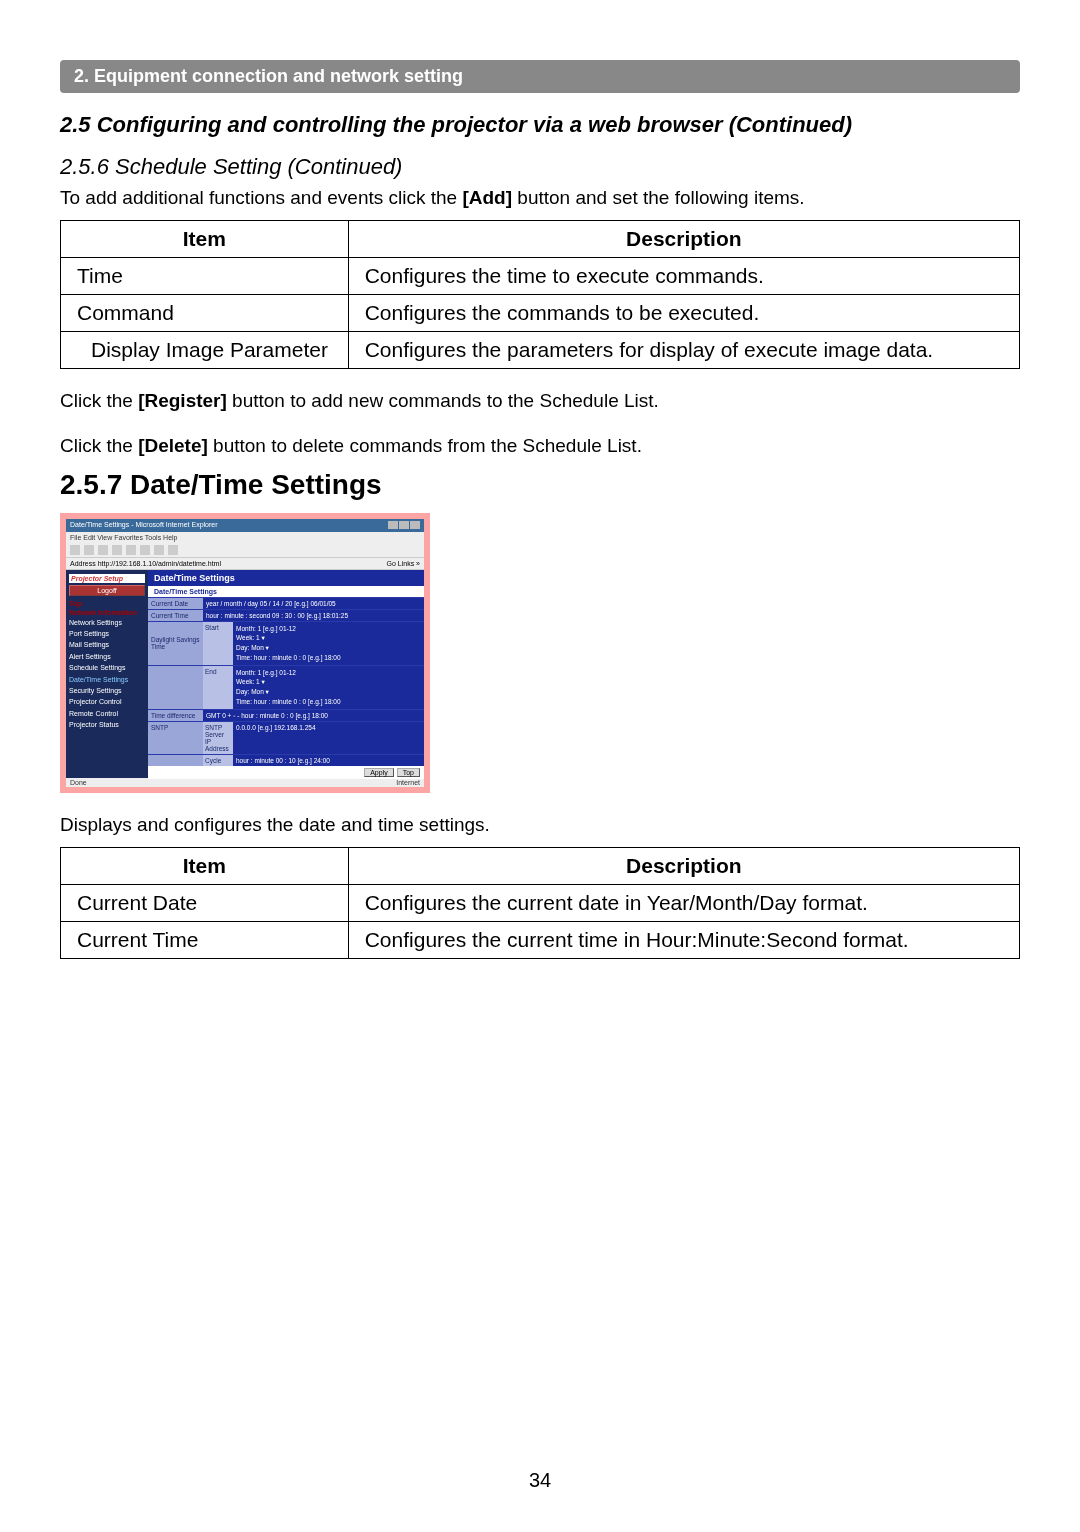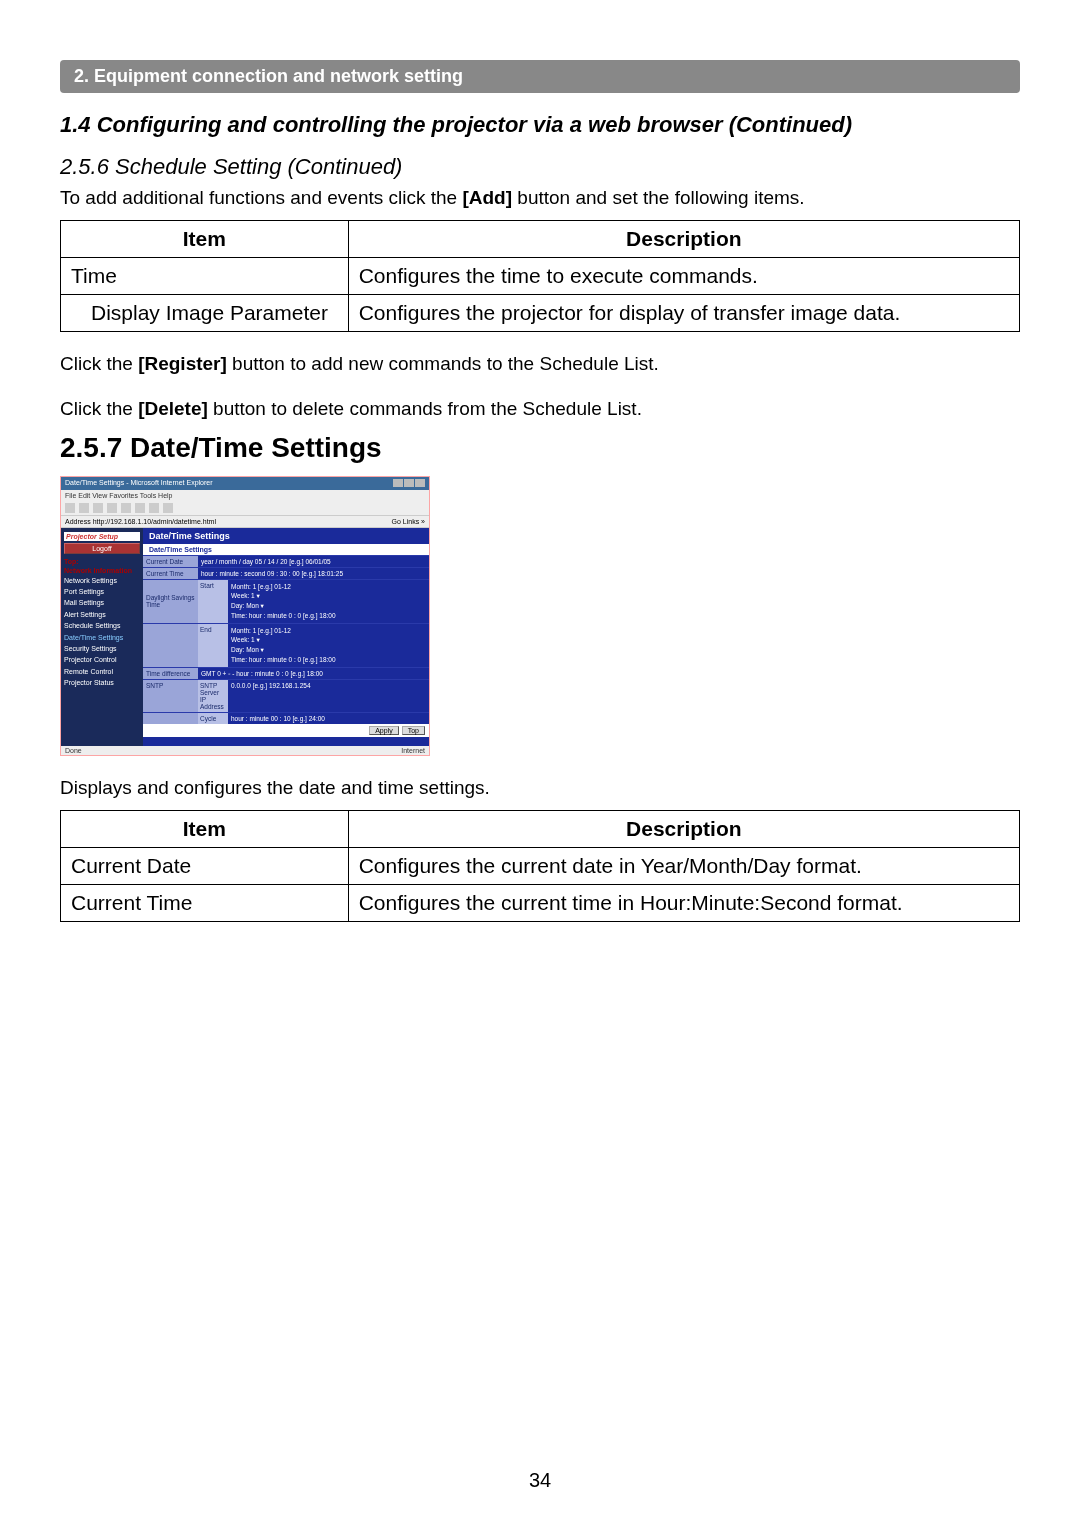--- a/index.html
+++ b/index.html
@@ -40,21 +40,21 @@
     margin-bottom: 10px;
   }
   table.desc-table {
     border-collapse: collapse;
     width: 100%;
     margin-top: 8px;
     margin-bottom: 20px;
   }
   table.desc-table th, table.desc-table td {
     border: 1.5px solid #000;
-    padding: 6px 10px;
+    padding: 6px 16px;
     font-size: 21px;
     text-align: left;
     vertical-align: middle;
   }
   table.desc-table th {
     font-weight: bold;
     text-align: center;
   }
   .col-item { width: 30%; }
   .col-desc { width: 70%; }
@@ -62,21 +62,21 @@
   .row-label { font-weight: normal; }
   .subheading {
     font-size: 28px;
     font-weight: bold;
     margin-bottom: 12px;
     font-family: Arial, Helvetica, sans-serif;
   }
   .screenshot-box {
     width: 370px;
     height: 280px;
-    border: 1px solid #fca5a5;
+    border: 6px solid #fca5a5;
     margin-bottom: 20px;
     background: #7f1d1d;
     position: relative;
     font-size: 8px;
     overflow: hidden;
   }
   .ss-titlebar {
     background: #3a6a9a;
     color: #fff;
     font-size: 7px;
@@ -154,41 +154,45 @@
     width: 100%;
     text-align: center;
     font-size: 20px;
   }
 </style>
 </head>
 <body>
 
 <div class="section-header">2. Equipment connection and network setting</div>
 
-<div class="section-title">1.4 Configuring and controlling the projector via a web browser (Continued)</div>
+<div class="section-title">2.5 Configuring and controlling the projector via a web browser (Continued)</div>
 
 <div class="subsection-title">2.5.6 Schedule Setting (Continued)</div>
 
 <p class="body-text">
   <span>To add additional functions and events click the </span><b>[Add]</b><span> button and set the following items.</span>
 </p>
 
 <table class="desc-table">
   <tbody>
       <tr>
     <th class="col-item">Item</th>
     <th class="col-desc">Description</th>
   </tr>
   <tr>
     <td class="row-label">Time</td>
     <td>Configures the time to execute commands.</td>
   </tr>
   <tr>
+    <td class="row-label">Command</td>
+    <td>Configures the commands to be executed.</td>
+  </tr>
+  <tr>
     <td class="row-label indent-cell">Display Image Parameter</td>
-    <td>Configures the projector for display of transfer image data.</td>
+    <td>Configures the parameters for display of execute image data.</td>
   </tr>
 </tbody>
   </table>
 
 <p class="body-text">
   <span>Click the </span><b>[Register]</b><span> button to add new commands to the Schedule List.</span>
 </p>
 
 <p class="body-text" style="margin-top:20px;">
   <span>Click the </span><b>[Delete]</b><span> button to delete commands from the Schedule List.</span>

